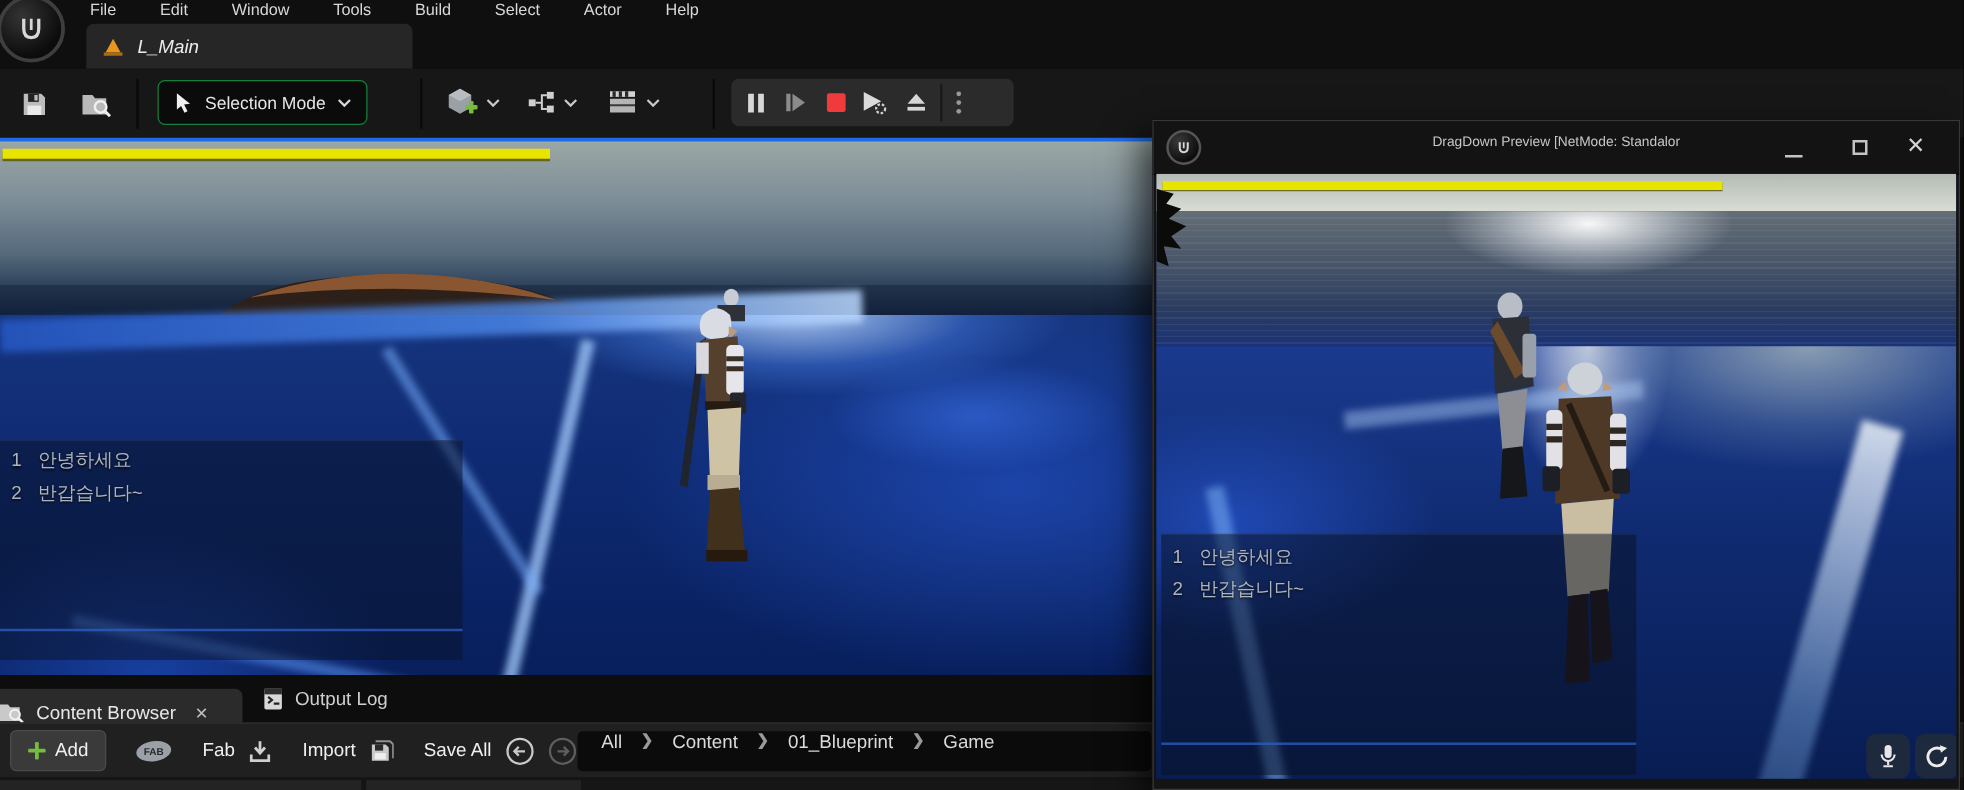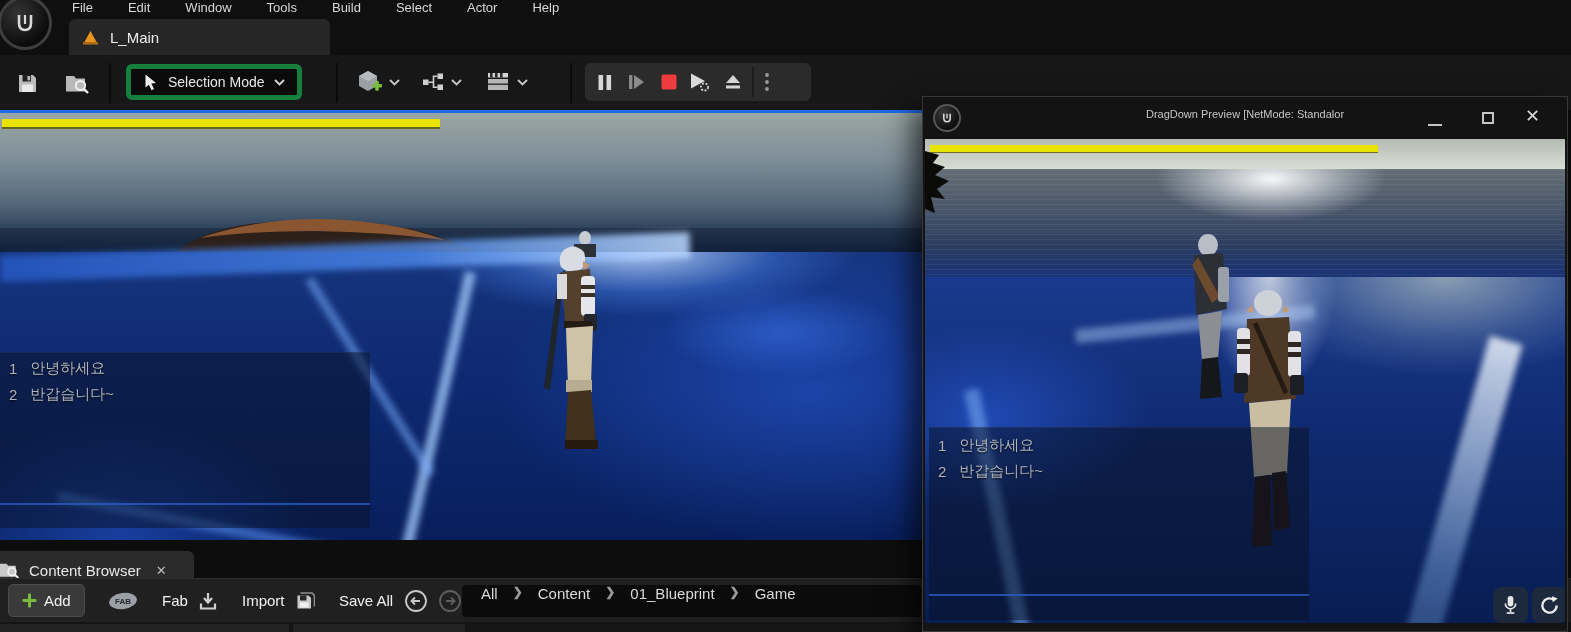--- a/index.html
+++ b/index.html
@@ -9,26 +9,26 @@
 
   
   .topbar{position:absolute;left:0;top:0;width:1571px;height:55px;background:#0f0f0f;}
   .menubar{position:absolute;left:70px;top:-2px;display:flex;gap:31px;}
   .menu-item{font-size:13px;color:#d8d8d8;padding:2px 2px;cursor:default;}
   .ue-logo{position:absolute;left:-2px;top:-4px;width:54px;height:54px;border-radius:50%;
            background:radial-gradient(circle at 35% 30%,#343434,#0c0c0c 70%);
            border:3px solid #3e3e3e;box-sizing:border-box;display:flex;align-items:center;justify-content:center;}
   .level-tab{position:absolute;left:69px;top:19px;width:261px;height:36px;background:#262626;
              border-radius:6px 6px 0 0;display:flex;align-items:center;gap:10px;padding-left:12px;box-sizing:border-box;}
-  .level-tab-label{font-size:15px;color:#ececec;}
+  .level-tab-label{font-size:15px;color:#ececec;font-style:italic;}
 
   .toolbar{position:absolute;left:0;top:55px;width:1571px;height:55px;background:#171717;}
   .tb-btn{position:absolute;top:10px;width:38px;height:36px;display:flex;align-items:center;justify-content:center;border-radius:4px;}
   .tb-divider{position:absolute;top:8px;width:2px;height:40px;background:#0a0a0a;}
-  .sel-mode{position:absolute;left:126px;top:9px;height:36px;background:#0b0b0b;border:5px solid #15803d;
+  .sel-mode{position:absolute;left:126px;top:9px;height:36px;background:#0b0b0b;border:1px solid #15803d;
             border-radius:6px;display:flex;align-items:center;gap:9px;padding:0 12px;box-sizing:border-box;}
   .sel-mode-label{font-size:14px;color:#e6e6e6;}
   .chev{width:11px;height:7px;}
   .drop-grp{position:absolute;top:9px;height:36px;display:flex;align-items:center;gap:5px;}
   .play-grp{position:absolute;left:585px;top:8px;height:38px;width:226px;background:#2b2b2b;border-radius:6px;
             display:flex;align-items:center;padding:0 4px;box-sizing:border-box;}
   .play-btn{width:32px;height:34px;display:flex;align-items:center;justify-content:center;}
   .play-divider{width:2px;height:30px;background:#1a1a1a;margin:0 3px;}
 
   
@@ -292,20 +292,29 @@
   <div class="tabstrip">
     <div class="cb-tab">
       <svg width="22" height="20" viewBox="0 0 26 23" style="margin-left:-4px">
         <path d="M2 4 h8 l2 2.5 h9 v13 H2 Z" fill="#c9c9c9"></path>
         <circle cx="16.5" cy="13.5" r="4.6" fill="none" stroke="#f2f2f2" stroke-width="2"></circle>
         <line x1="20" y1="17" x2="24" y2="21" stroke="#f2f2f2" stroke-width="2.4"></line>
       </svg>
       <span class="cb-tab-label">Content Browser</span>
       <span class="tab-close">✕</span>
     </div>
+    <div class="ol-tab">
+      <svg width="17" height="20" viewBox="0 0 17 20">
+        <rect x="1.5" y="1.5" width="14" height="17" rx="1.5" fill="#d8d8d8"></rect>
+        <rect x="1.5" y="1.5" width="14" height="5" fill="#2e2e2e"></rect>
+        <path d="M4.5 8.5 l3 2.5 -3 2.5" fill="none" stroke="#222" stroke-width="1.8"></path>
+        <rect x="9" y="13" width="4.5" height="1.8" fill="#222"></rect>
+      </svg>
+      <span class="ol-tab-label">Output Log</span>
+    </div>
   </div>
 
   <div class="cb-toolbar">
     <div class="add-btn">
       <svg width="15" height="15" viewBox="0 0 15 15">
         <rect x="6" y="0.5" width="3" height="14" rx="1" fill="#77bc3f"></rect>
         <rect x="0.5" y="6" width="14" height="3" rx="1" fill="#77bc3f"></rect>
       </svg>
       <span class="btn-label">Add</span>
     </div>

